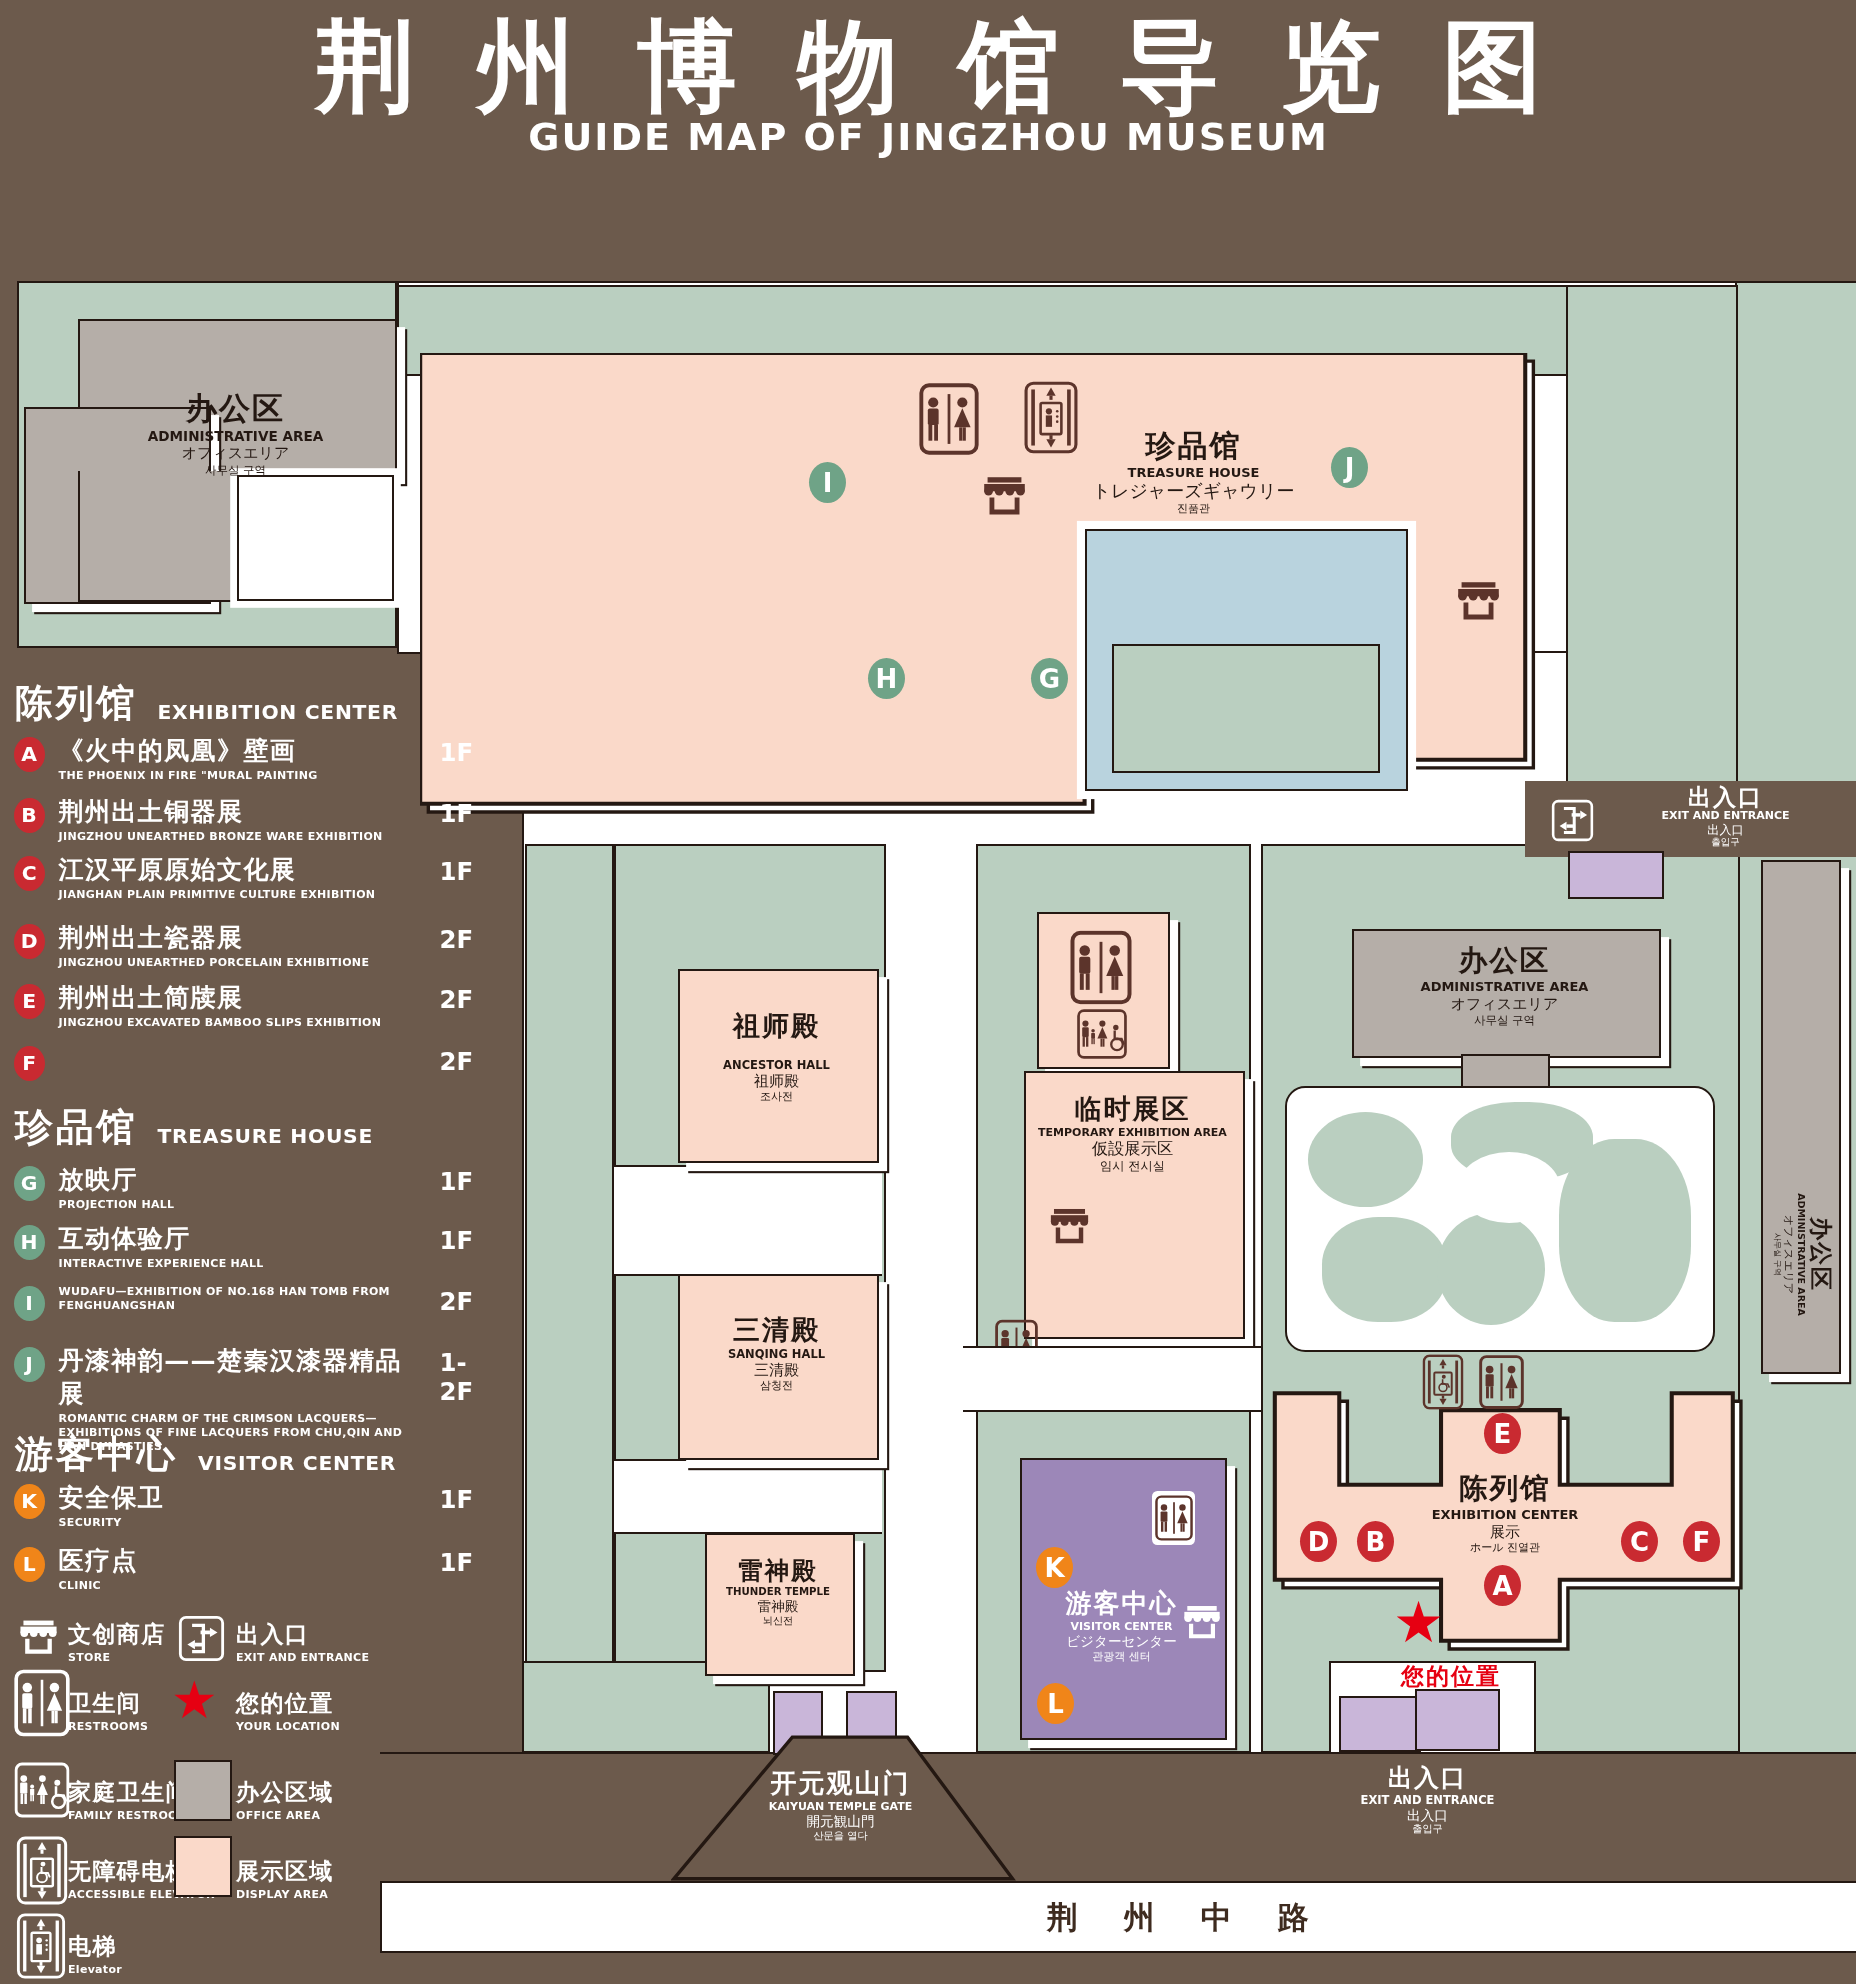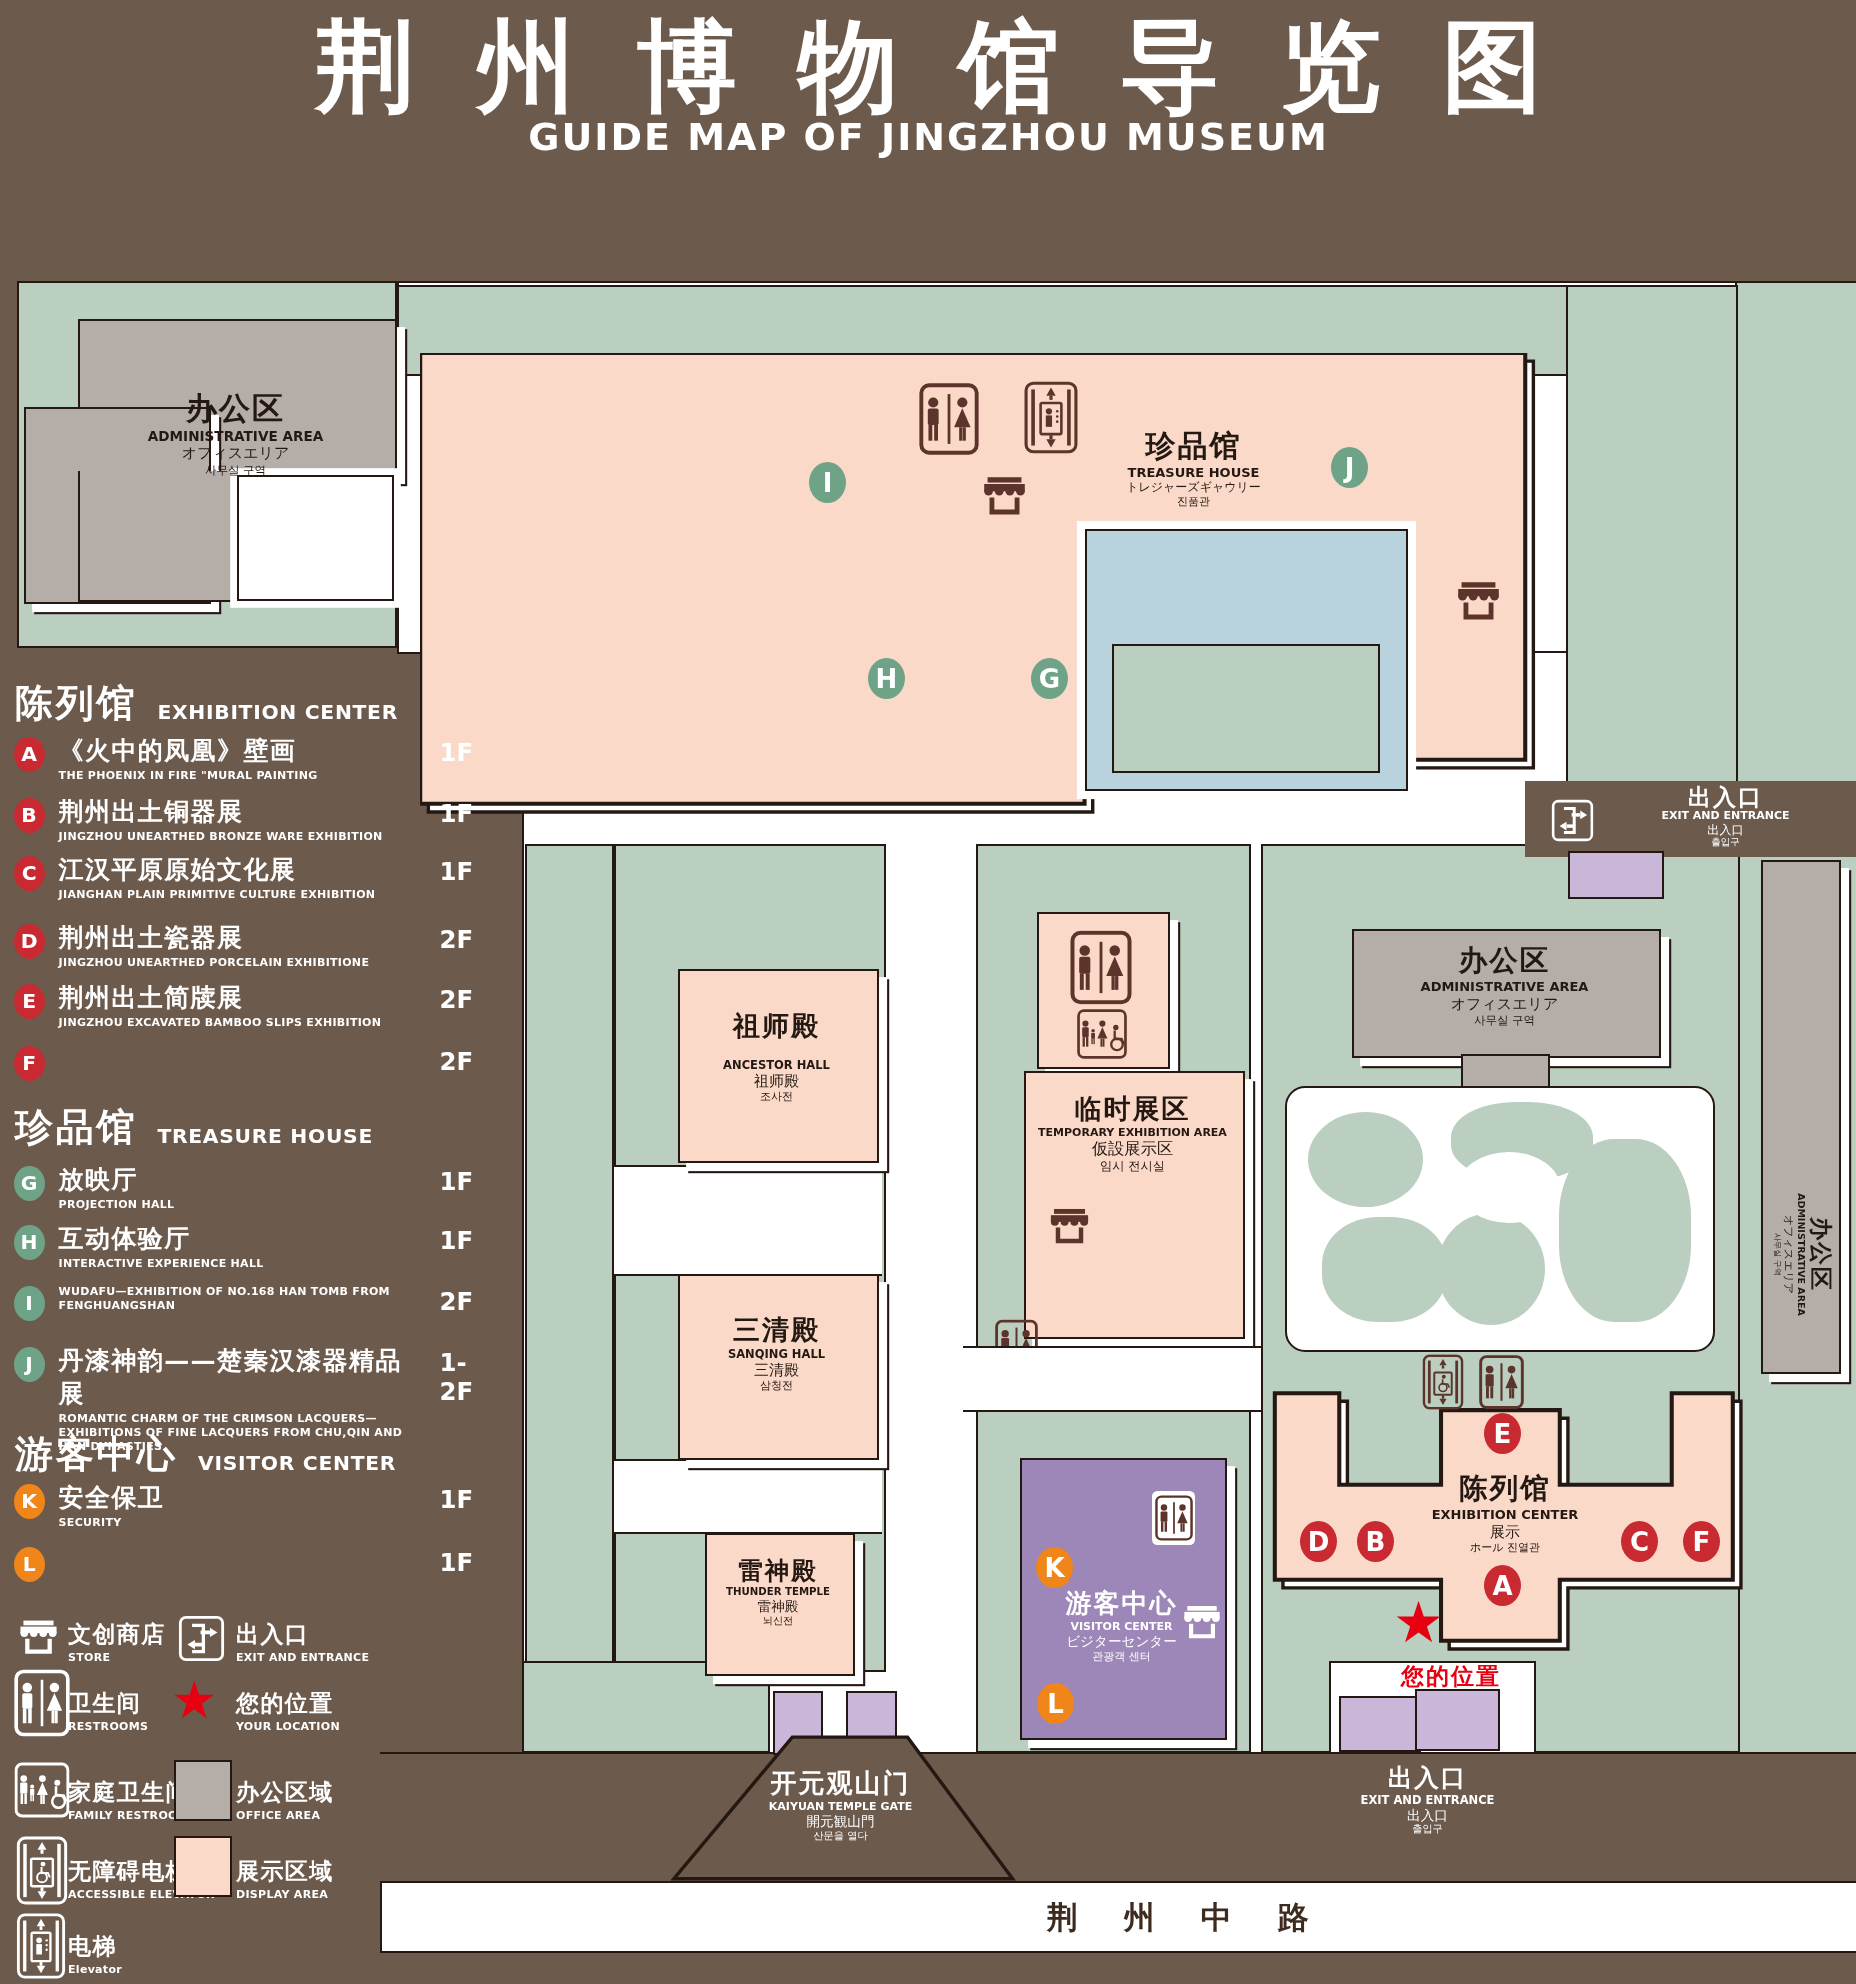--- a/index.html
+++ b/index.html
@@ -167,21 +167,21 @@
 
   <svg class="abs" style="left:420px;top:353px;" width="1119" height="461" viewBox="0 0 1650 680">
     <polygon points="12,12 1642,12 1642,612 1462,612 1462,272 992,272 992,677 12,677" fill="#FFFFFF" stroke="#241812" stroke-width="5"></polygon>
     <polygon points="0,0 1630,0 1630,600 1450,600 1450,260 980,260 980,665 0,665" fill="#FAD9C9" stroke="#241812" stroke-width="6"></polygon>
   </svg>
   <div class="abs pond" style="left:1085px;top:529px;width:319px;height:258px;"></div>
   <div class="abs green" style="left:1112px;top:644px;width:264px;height:125px;"></div>
   <div class="abs bl" style="left:1017px;top:428px;width:353px;">
     <div class="l1" style="font-size:30px;">珍品馆</div>
     <div class="l2" style="font-size:13px;">TREASURE HOUSE</div>
-    <div class="l3" style="font-size:12px;">トレジャーズギャウリー</div>
+    <div class="l3" style="font-size:18px;">トレジャーズギャウリー</div>
     <div class="l4" style="font-size:11px;">진품관</div>
   </div>
   <svg class="abs icon" style="left:919px;top:383px;" width="60" height="72" viewBox="0 0 88 106">
       <use href="#icon-restroom"></use>
     </svg>
   <svg class="abs icon" style="left:1024px;top:380px;" width="54" height="75" viewBox="0 0 80 110">
       <use href="#icon-elevator"></use>
     </svg>
   <svg class="abs icon" style="left:980px;top:475px;" width="49" height="47" viewBox="0 0 72 70">
       <use href="#icon-store"></use>
@@ -435,20 +435,24 @@
   <div class="leg-item" style="top:1481px;">
     <div class="mk mkl org abs" style="left:0;top:2.7px;">K</div>
     <div class="tx">
         <div class="zh">安全保卫</div>
       <div class="en">SECURITY</div>
       </div>
     <div class="fl">1F</div>
   </div>
   <div class="leg-item" style="top:1544px;">
     <div class="mk mkl org abs" style="left:0;top:2.7px;">L</div>
+    <div class="tx">
+        <div class="zh">医疗点</div>
+      <div class="en">CLINIC</div>
+      </div>
     <div class="fl">1F</div>
   </div>
 
   <svg class="abs icon-w" style="left:17px;top:1619px;" width="43" height="41" viewBox="0 0 64 60">
       <use href="#icon-store"></use>
     </svg>
   <div class="leg-sym-tx" style="left:68px;top:1619px;">
     <div class="zh">文创商店</div>
     <div class="en">STORE</div>
   </div>

